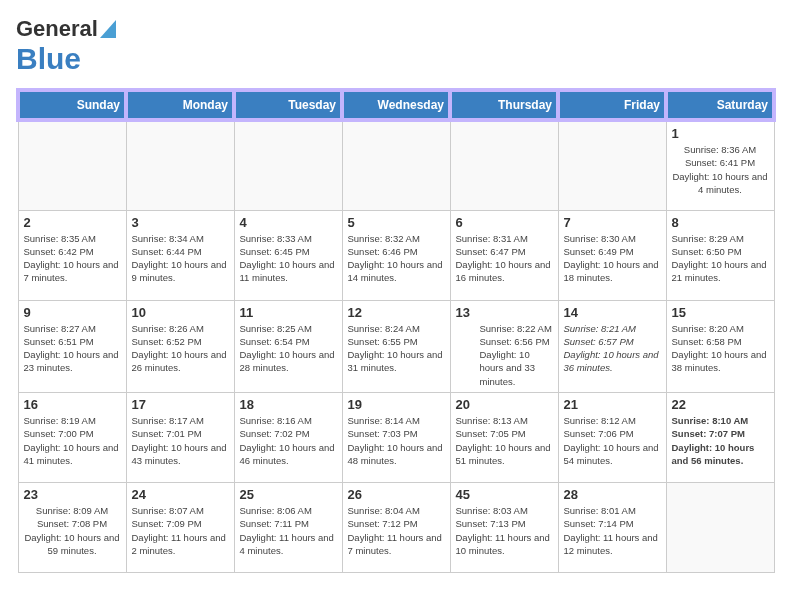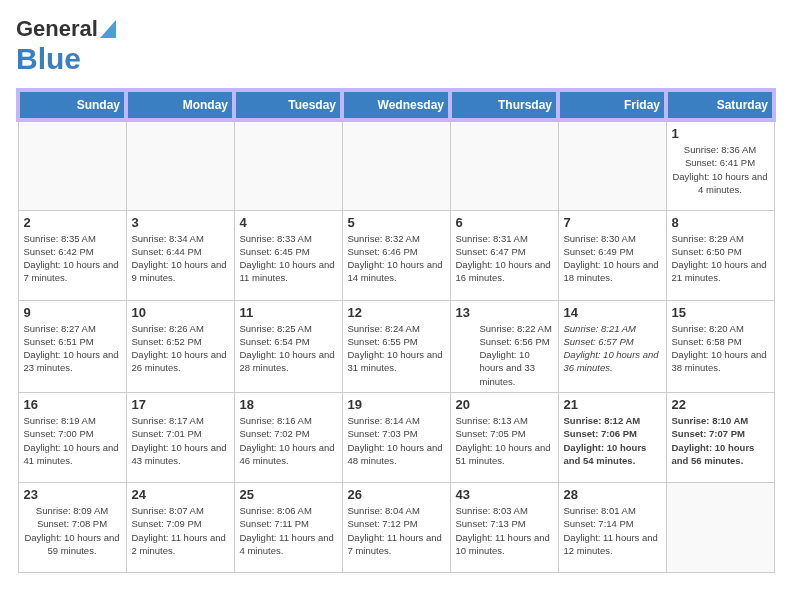--- a/index.html
+++ b/index.html
@@ -240,21 +240,21 @@
 Daylight: 10 hours and 48 minutes.</div>
         </td>
         <td>
           <span class="day-number">20</span>
           <div class="day-info" style="white-space: pre-line;">Sunrise: 8:13 AM
 Sunset: 7:05 PM
 Daylight: 10 hours and 51 minutes.</div>
         </td>
         <td>
           <span class="day-number">21</span>
-          <div class="day-info" style="white-space: pre-line; font-weight: bold;">Sunrise: 8:12 AM
+          <div class="day-info" style="white-space: pre-line;">Sunrise: 8:12 AM
 Sunset: 7:06 PM
 Daylight: 10 hours and 54 minutes.</div>
         </td>
         <td>
           <span class="day-number">22</span>
           <div class="day-info" style="white-space: pre-line; font-weight: bold;">Sunrise: 8:10 AM
 Sunset: 7:07 PM
 Daylight: 10 hours and 56 minutes.</div>
         </td>
       </tr>
@@ -277,21 +277,21 @@
 Sunset: 7:11 PM
 Daylight: 11 hours and 4 minutes.</div>
         </td>
         <td>
           <span class="day-number">26</span>
           <div class="day-info" style="white-space: pre-line;">Sunrise: 8:04 AM
 Sunset: 7:12 PM
 Daylight: 11 hours and 7 minutes.</div>
         </td>
         <td>
-          <span class="day-number">43</span>
+          <span class="day-number">45</span>
           <div class="day-info" style="white-space: pre-line;">Sunrise: 8:03 AM
 Sunset: 7:13 PM
 Daylight: 11 hours and 10 minutes.</div>
         </td>
         <td>
           <span class="day-number">28</span>
           <div class="day-info" style="white-space: pre-line;">Sunrise: 8:01 AM
 Sunset: 7:14 PM
 Daylight: 11 hours and 12 minutes.</div>
         </td>

